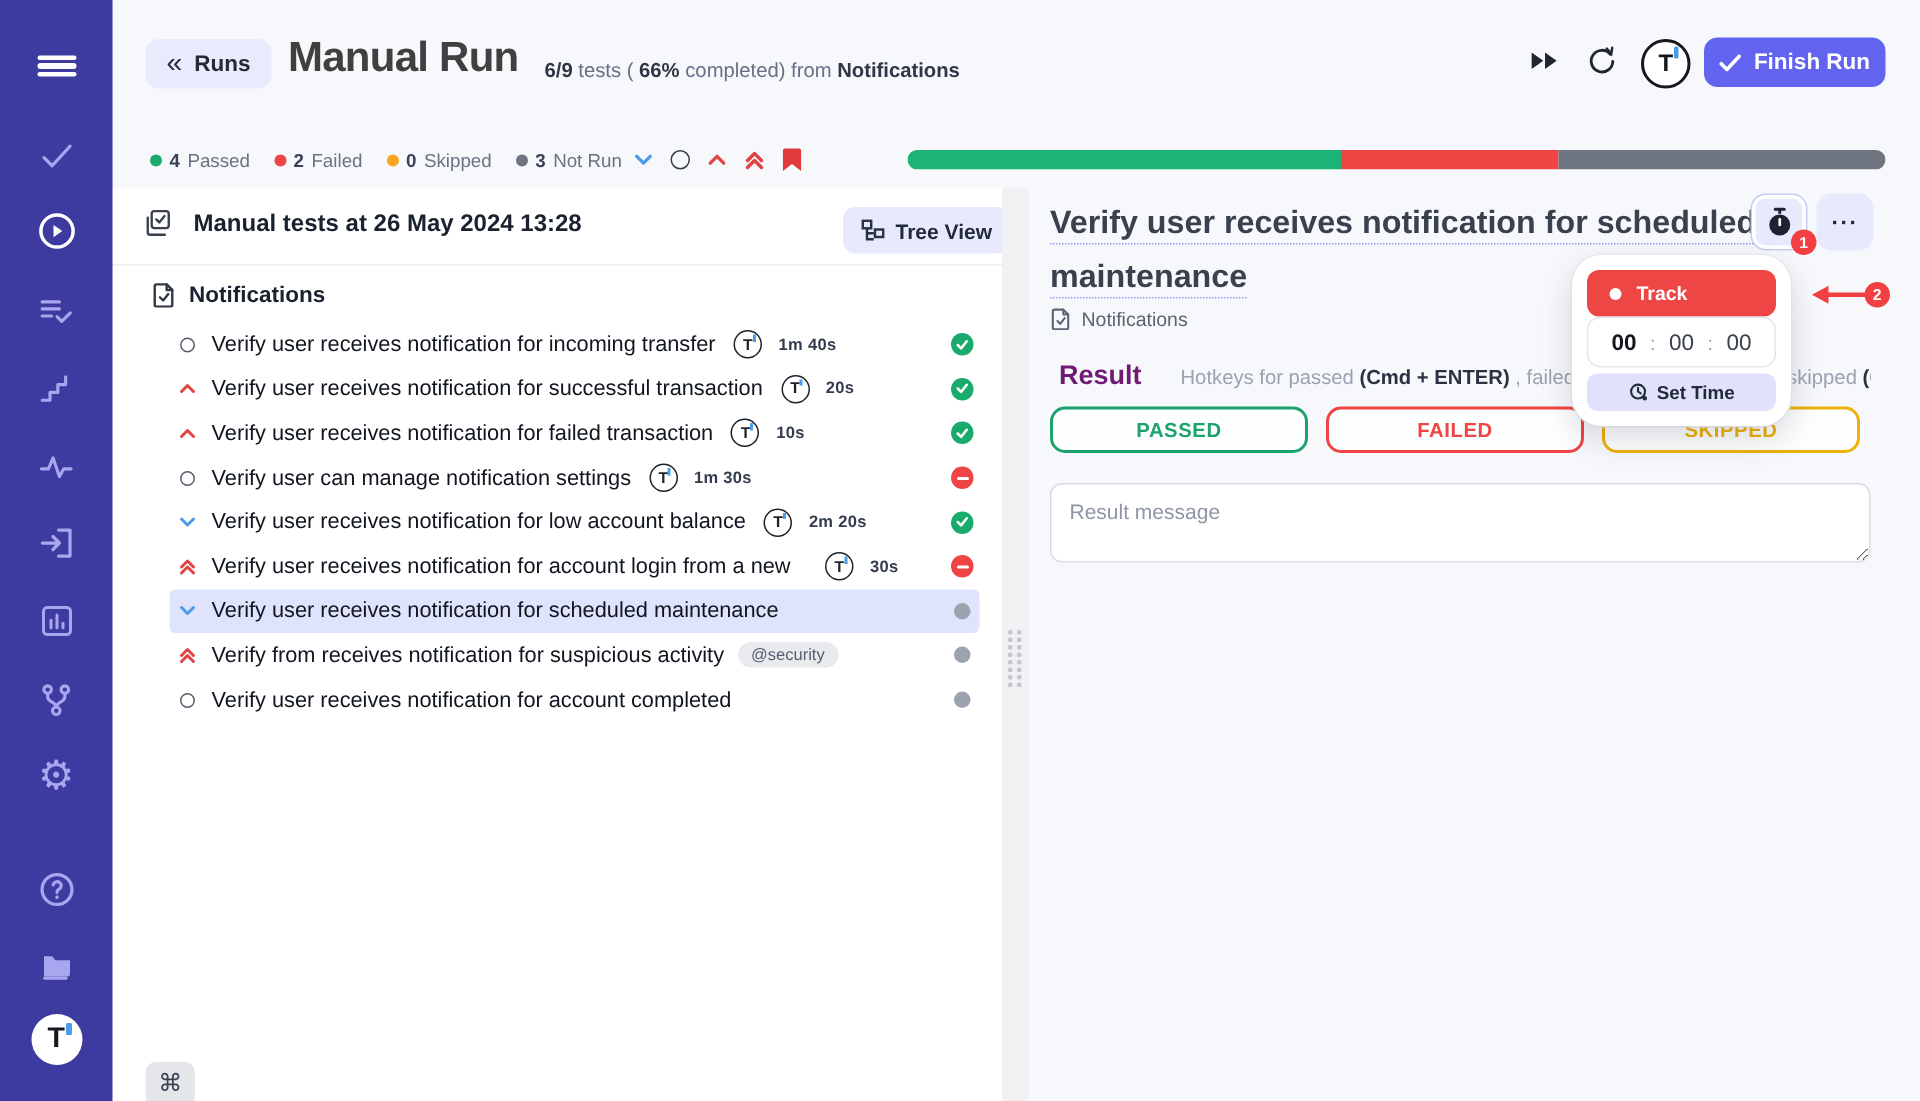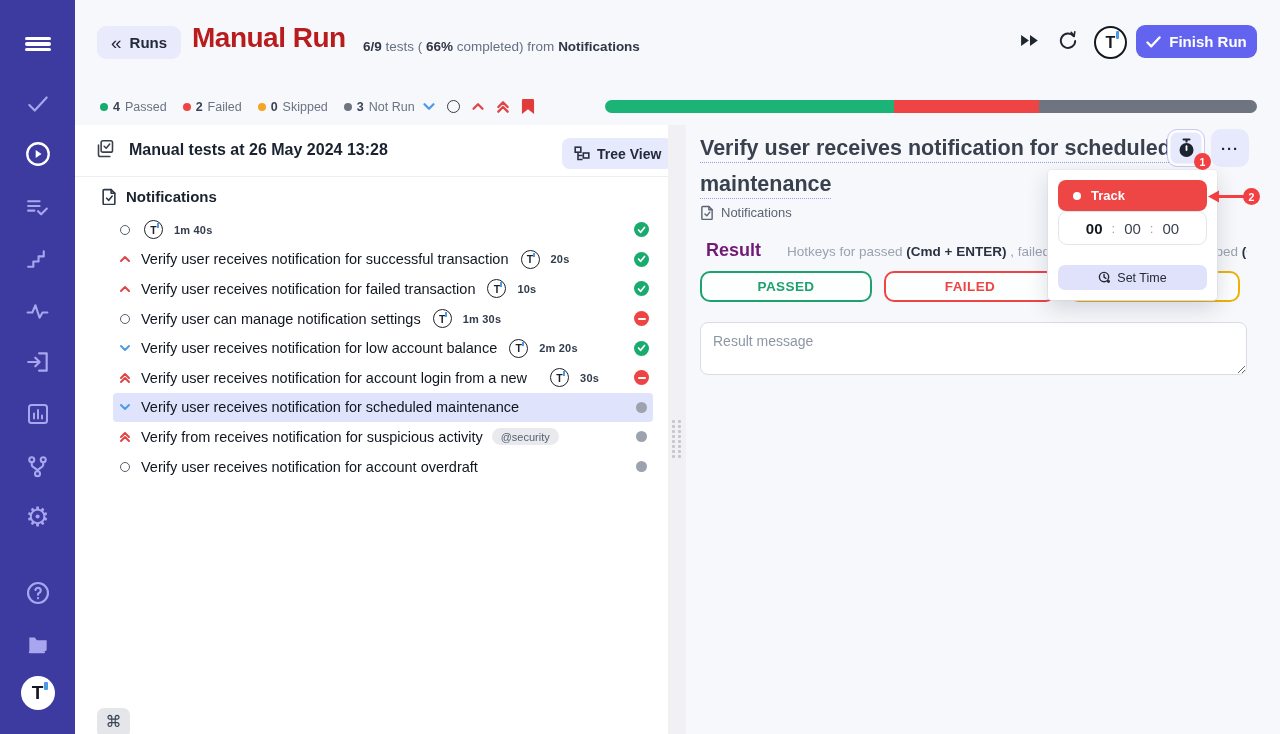--- a/index.html
+++ b/index.html
@@ -15,21 +15,21 @@
   .burger div { width:26px; height:3.4px; background:#fff; border-radius:2px; margin:2.4px 0; }
   .gear-glyph { font-size:27px; color:#A9A6F0; line-height:1; }
   .sb-logo { width:34px; height:34px; border-radius:50%; background:#fff; display:flex; align-items:center; justify-content:center; position:relative; }
   .sb-logo b { font-size:19px; font-weight:900; color:#15181E; }
   .sb-logo i { position:absolute; width:3.5px; height:8px; background:#4D9BE8; right:7px; top:6px; border-radius:1px; }
 
   
   .runs-btn { left:97px; top:26px; height:33px; padding:0 14px; background:#E9EAFB; border-radius:9px;
     display:flex; align-items:center; gap:8px; font-size:15px; font-weight:700; color:#232A38; cursor:pointer; }
   .runs-btn .chev { font-size:19px; font-weight:400; color:#232A38; }
-  .h-title { left:192px; top:22px; font-size:28px; font-weight:800; color:#b91c1c; letter-spacing:-.5px; }
+  .h-title { left:192px; top:22px; font-size:28px; font-weight:800; color:#404040; letter-spacing:-.5px; }
   .h-sub { left:350px; top:39px; font-size:13.5px; color:#667084;margin-left:13px; }
   .h-sub b { color:#2F3747; }
   .ff-btn { left:1020px; top:33px; cursor:pointer; }
   .timer-btn { left:1057px; top:30px; cursor:pointer; }
   .hlogo { left:1094px; top:26px; width:33px; height:33px; border-radius:50%; background:#fff; border:2.6px solid #15181E;
     display:flex; align-items:center; justify-content:center; position:absolute; }
   .hlogo b { font-size:16px; font-weight:900; color:#15181E; }
   .hlogo i { position:absolute; width:3px; height:8px; background:#4D9BE8; right:6px; top:3px; border-radius:1px; }
   .finish-btn { left:1136px; top:25px; width:121px; height:33px; background:#6264F0; border-radius:9px; color:#fff;
     display:flex; align-items:center; justify-content:center; gap:8px; font-size:15px; font-weight:700; cursor:pointer; }
@@ -96,31 +96,31 @@
   .rbtn { position:absolute; top:271px; width:172px; height:31px; border-radius:10px; background:#FDFEFE; border:2px solid;
     font-size:13.5px; font-weight:700; letter-spacing:.4px; display:flex; align-items:center; justify-content:center; cursor:pointer; }
   .rb-pass { left:700px; border-color:#1EA26D; color:#1EA26D; }
   .rb-fail { left:884px; border-color:#EF4444; color:#EF4444; }
   .rb-skip { left:1068px; border-color:#EDB10A; color:#EDB10A; }
   .msg { left:700px; top:322px; width:547px; height:53px; border:1px solid #D9DDE3; border-radius:8px; padding:10px 12px;
     font-family:"Liberation Sans", sans-serif; font-size:14px; color:#232A38; resize:both; background:#fff; }
   .msg::placeholder { color:#8E96A6; }
 
   
-  .popover { left:1048px; top:170px; width:169px; background:#fff; border-radius:4px; z-index:40;
+  .popover { left:1048px; top:170px; width:146px; background:#fff; border-radius:20px; z-index:40;
     box-shadow:0 8px 22px rgba(30,34,60,.16), 0 0 0 1px #EFF0F4; padding:10px; }
   .track-btn { height:31px; background:#EE4545; border-radius:8px; color:#fff; font-size:13px; font-weight:700;
     display:flex; align-items:center; gap:10px; padding-left:15px; cursor:pointer; }
   .track-dot { width:8px; height:8px; border-radius:50%; background:#fff; }
   .timebox { height:34px; border:1px solid #E2E5EA; border-radius:9px; display:flex; align-items:center;
     justify-content:center; gap:9px; font-size:15px; color:#3C4350; }
   .timebox .hh { font-weight:800; color:#14171E; }
   .timebox .sep { color:#9AA1AC; font-size:13px; }
-  .settime-btn { margin-top:20px; height:25px; background:#DFE2FA; border-radius:7px; display:flex; align-items:center;
-    justify-content:center; gap:6px; font-size:12.5px; font-weight:400; color:#232A38; cursor:pointer; }
+  .settime-btn { margin-top:4px; height:25px; background:#DFE2FA; border-radius:7px; display:flex; align-items:center;
+    justify-content:center; gap:6px; font-size:12.5px; font-weight:700; color:#232A38; cursor:pointer; }
   .arrow2 { left:1205px; top:189px; z-index:60; }
 </style>
 </head>
 <body>
 
 <nav class="sidebar">
   <span class="sb-ic burger" style="top:27px">
       <span>
         <div></div>
         <div></div>
@@ -305,20 +305,21 @@
       <path d="M5.3 9.6l2 2 3.2-4"></path>
     </svg>
   <span>Notifications</span>
 </div>
 
 <div class="abs rows">
   <div class="trow">
     <span class="pri">
         <span class="cir"></span>
       </span>
+    <span class="ttl">Verify user receives notification for incoming transfer</span>
     <span class="tlogo">
         <b>T</b>
         <i></i>
       </span>
     <span class="dur">1m 40s</span>
     <span class="st st-ok">
         <svg width="9" height="8" viewBox="0 0 9 8">
           <path d="M1.5 4l2.2 2.3L7.5 1.5" stroke="#fff" stroke-width="1.7" fill="none" stroke-linecap="round" stroke-linejoin="round"></path>
         </svg>
       </span>
@@ -419,21 +420,21 @@
         </svg>
       </span>
     <span class="ttl">Verify from receives notification for suspicious activity</span>
     <span class="tagpill">@security</span>
     <span class="st st-gray"></span>
   </div>
   <div class="trow">
     <span class="pri">
         <span class="cir"></span>
       </span>
-    <span class="ttl">Verify user receives notification for account overdraft</span>
+    <span class="ttl">Verify user receives notification for account completed</span>
     <span class="st st-gray"></span>
   </div>
 </div>
 
 <div class="abs cmd-btn">
     <span>⌘</span>
   </div>
 
 <div class="abs gutter">
   <span class="gdots">

